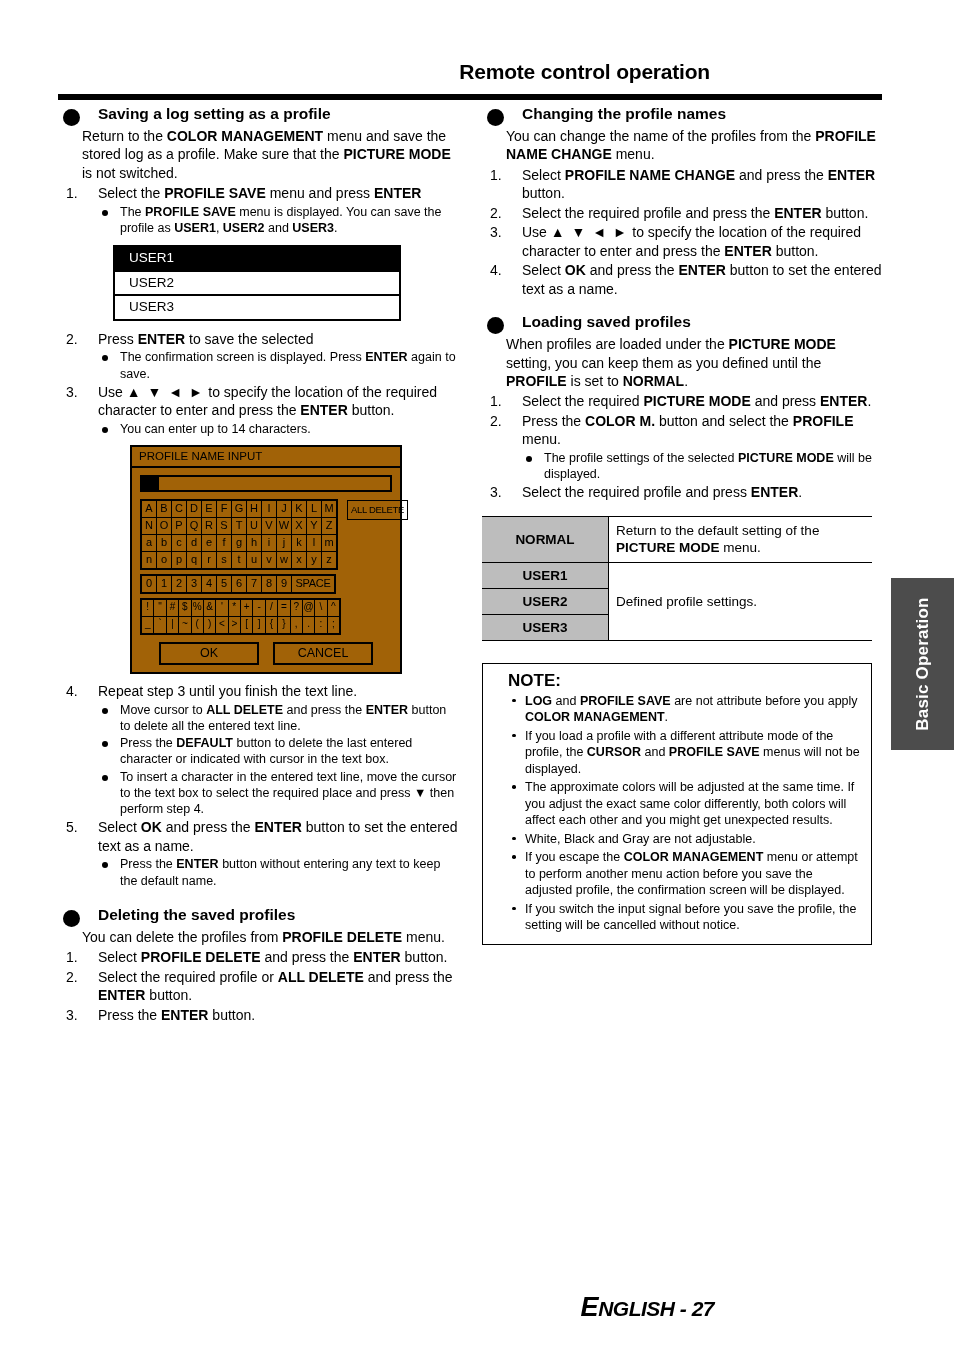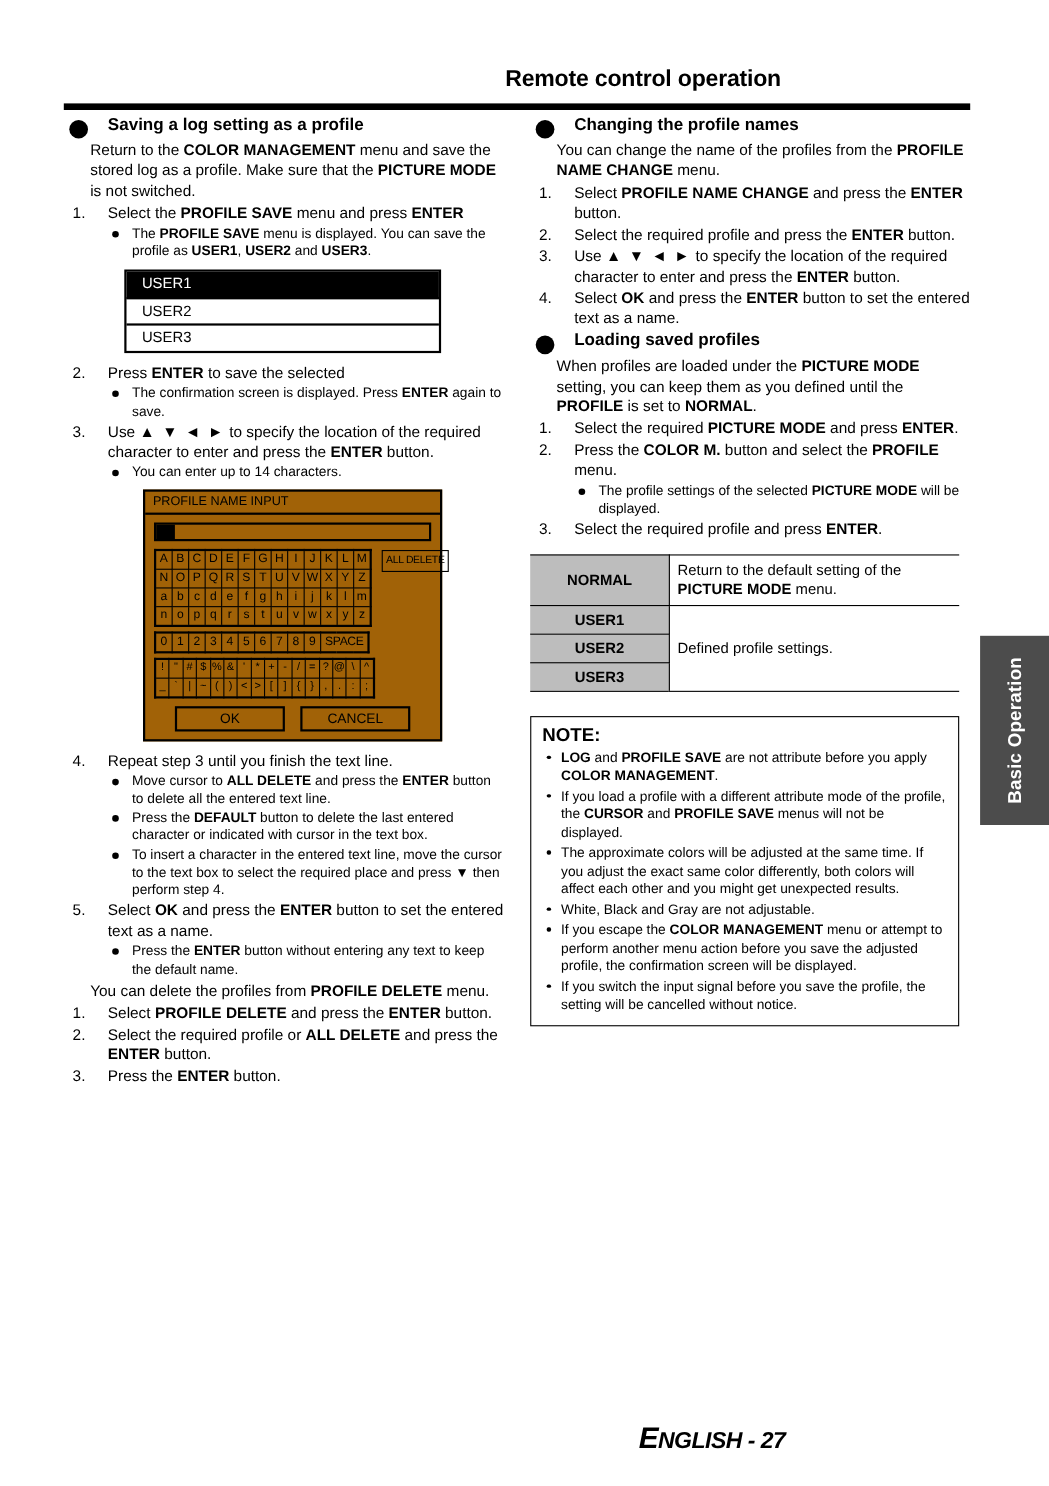--- a/index.html
+++ b/index.html
@@ -264,21 +264,21 @@
   table.ptable tr.r-user1 td.key,
   table.ptable tr.r-user2 td.key,
   table.ptable tr.r-user3 td.key { border-top: 1.5px solid #000; }
 
   
   .note {
     margin-top: 22px;
     border: 1.5px solid #000;
     width: 390px;
     box-sizing: border-box;
-    padding: 7px 10px 10px 10px;
+    padding: 7px 10px 10px 25px;
   }
   .note-title {
     font-size: 17px;
     font-weight: bold;
     margin-bottom: 2px;
   }
   ul.note-list {
     list-style: none;
     margin: 0;
     padding: 0;
@@ -557,20 +557,24 @@
         <span class="num">5.</span>
         <span>Select </span><b>OK</b><span> and press the </span><b>ENTER</b><span> button to set the entered text as a name.</span>
         <ul class="dots">
           <li>
             <span>Press the </span><b>ENTER</b><span> button without entering any text to keep the default name.</span>
           </li>
         </ul>
       </li>
     </ol>
 
+    <div class="sec" style="margin-top:16px">
+      <span class="sec-bullet"></span>
+      <div class="sec-title">Deleting the saved profiles</div>
+    </div>
     <div class="para">
       <span>You can delete the profiles from </span><b>PROFILE DELETE</b><span> menu.</span>
     </div>
 
     <ol class="steps">
       <li>
         <span class="num">1.</span>
         <span>Select </span><b>PROFILE DELETE</b><span> and press the </span><b>ENTER</b><span> button.</span>
       </li>
       <li>
@@ -606,21 +610,21 @@
       <li>
         <span class="num">3.</span>
         <span>Use </span><span class="arrows">▲ ▼ ◄ ►</span><span> to specify the location of the required character to enter and press the </span><b>ENTER</b><span> button.</span>
       </li>
       <li>
         <span class="num">4.</span>
         <span>Select </span><b>OK</b><span> and press the </span><b>ENTER</b><span> button to set the entered text as a name.</span>
       </li>
     </ol>
 
-    <div class="sec" style="margin-top:2px">
+    <div class="sec" style="margin-top:14px">
       <span class="sec-bullet"></span>
       <div class="sec-title">Loading saved profiles</div>
     </div>
     <div class="para">
       <span>When profiles are loaded under the </span><b>PICTURE MODE</b><span> setting, you can keep them as you defined until the </span><b>PROFILE</b><span> is set to </span><b>NORMAL</b><span>.</span>
     </div>
 
     <ol class="steps">
       <li>
         <span class="num">1.</span>

